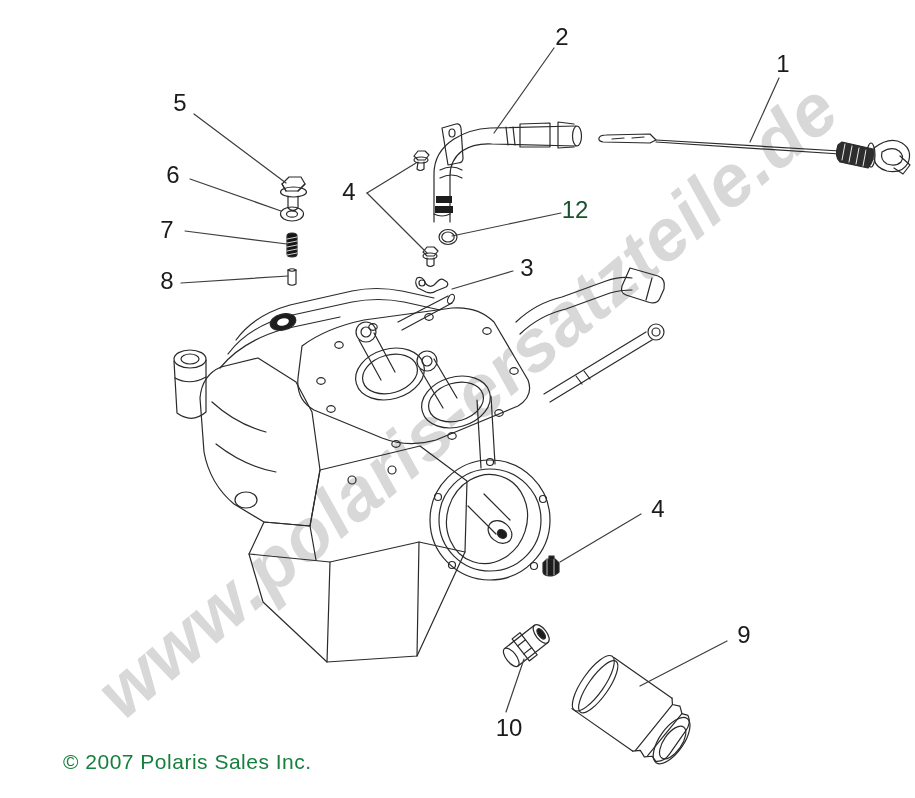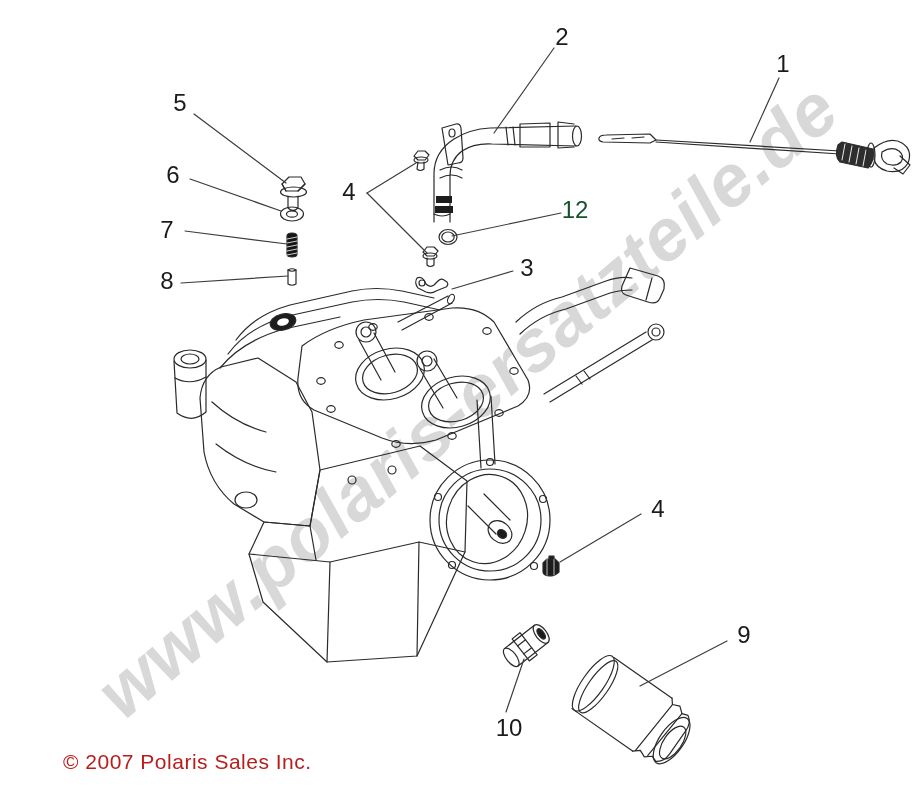--- a/index.html
+++ b/index.html
@@ -248,14 +248,14 @@
       <div class="callout-label" style="left: 180px; top: 103px; color: rgb(27, 27, 27);">5</div>
       <div class="callout-label" style="left: 173px; top: 175px; color: rgb(27, 27, 27);">6</div>
       <div class="callout-label" style="left: 167px; top: 230px; color: rgb(27, 27, 27);">7</div>
       <div class="callout-label" style="left: 167px; top: 281px; color: rgb(27, 27, 27);">8</div>
       <div class="callout-label" style="left: 744px; top: 635px; color: rgb(27, 27, 27);">9</div>
       <div class="callout-label" style="left: 509px; top: 728px; color: rgb(27, 27, 27);">10</div>
       <div class="callout-label" style="left: 658px; top: 509px; color: rgb(27, 27, 27);">4</div>
       <div class="callout-label" style="left: 575px; top: 210px; color: #14532d;">12</div>
     </div>
 
-  <div class="copyright" style="color: #b91c1c; text-align: center;">© 2007 Polaris Sales Inc.</div>
+  <div class="copyright" style="color: #15803d; text-align: center;">© 2007 Polaris Sales Inc.</div>
 </div>
 
 </body></html>

